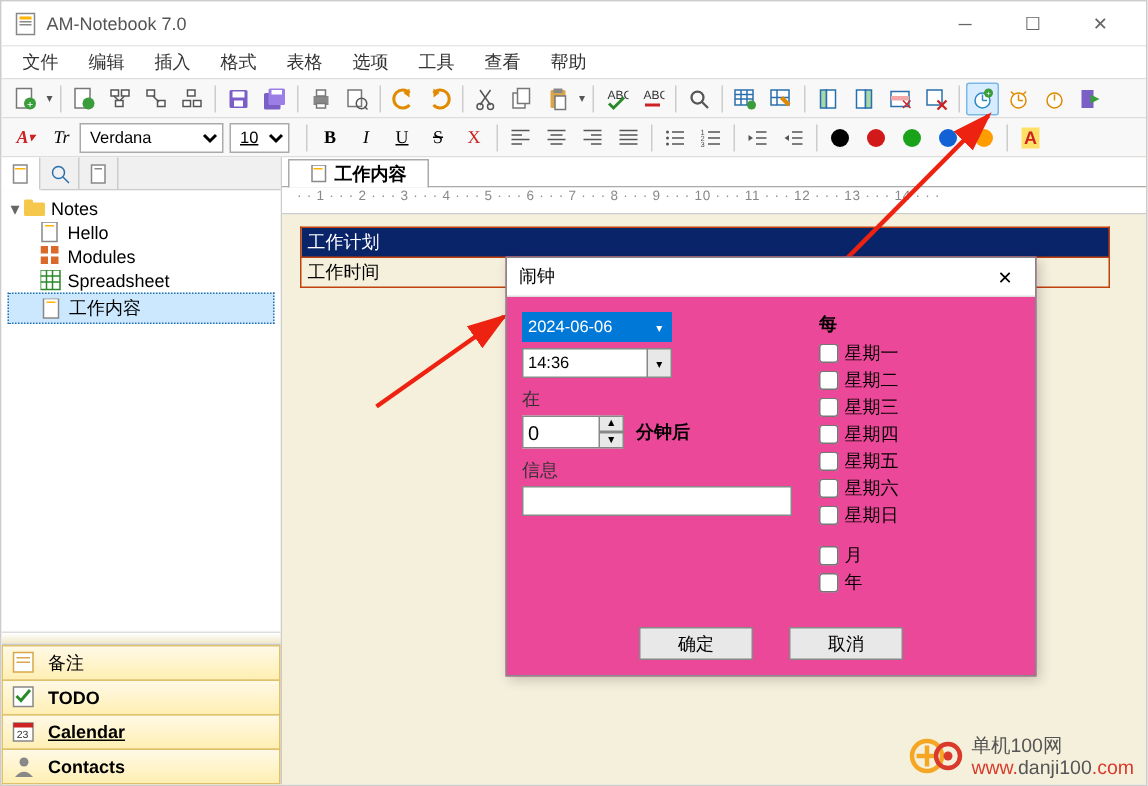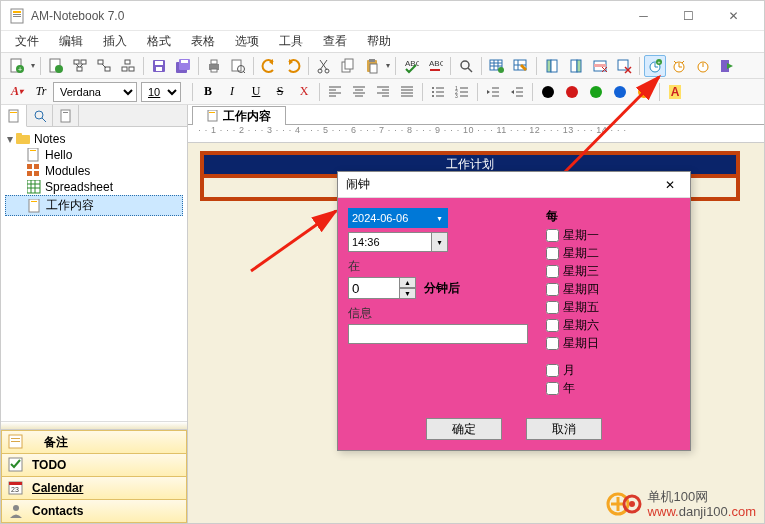--- a/index.html
+++ b/index.html
@@ -14,21 +14,21 @@
 
 
 .menubar { height: 22px; display: flex; align-items: center; padding: 0 4px; border-bottom: 1px solid #ddd; }
 .menubar span { padding: 2px 10px; color: #333; }
 
 
 .toolbar { height: 26px; display: flex; align-items: center; padding: 0 4px; border-bottom: 1px solid #ddd; background: #f8f8f8; }
 .tb-btn { width: 22px; height: 22px; display: flex; align-items: center; justify-content: center; margin: 8px 1px; border-radius: 2px; }
 .tb-sep { width: 1px; height: 18px; background: #ccc; margin: 0 3px; }
 .tb-select { height: 20px; border: 1px solid #aaa; background: #fff; font-size: 11px; padding: 0 2px; }
-.fontname { width: 84px; }
+.fontname { width: 96px; }
 .fontsize { width: 40px; text-decoration: underline; }
 .color-dot { width: 12px; height: 12px; border-radius: 50%; display: inline-block; }
 
 
 .main { display: flex; height: calc(524px - 30px - 22px - 26px - 26px - 2px); }
 .sidebar { width: 187px; background: #fff; border-right: 1px solid #ccc; display: flex; flex-direction: column; }
 .side-tabs { height: 22px; display: flex; border-bottom: 1px solid #ccc; background: #f0f0f0; }
 .side-tab { width: 26px; display: flex; align-items: center; justify-content: center; border-right: 1px solid #ccc; }
 .side-tab.active { background: #fff; border-bottom: 1px solid #fff; margin-bottom: -1px; }
 .tree { flex: 1; padding: 4px; overflow: auto; background: #fff; }
@@ -42,21 +42,21 @@
 .panel-icon { width: 16px; height: 16px; margin-right: 8px; }
 
 
 .docarea { flex: 1; background: #f5f0dc; display: flex; flex-direction: column; }
 .doctabs { height: 20px; background: #fff; display: flex; border-bottom: 1px solid #aaa; }
 .doctab { display: flex; align-items: center; padding: 0 14px; border: 1px solid #aaa; border-bottom: none; background: #fff; margin-left: 4px; position: relative; top: 1px; }
 .doctab.active { font-weight: bold; background: #fff; }
 .ruler { height: 18px; background: #fff; border-bottom: 1px solid #ccc; color: #888; font-size: 9px; padding-left: 10px; overflow: hidden; white-space: nowrap; letter-spacing: 0.5px; }
 .docbody { flex: 1; background: #f5f0dc; padding: 8px 12px; position: relative; }
 .doc-table { border-collapse: collapse; width: 540px; }
-.doc-table td { border: 4px solid #c2410c; padding: 1px 4px; height: 18px; text-align: center; }
+.doc-table td { border: 1px solid #c2410c; padding: 1px 4px; height: 18px; }
 .td-sel { background: #0a246a; color: #fff; }
 
 
 .dialog { position: absolute; left: 336px; top: 170px; width: 354px; height: 280px; background: #ec4899; border: 1px solid #888; box-shadow: 2px 2px 8px rgba(0,0,0,0.2); z-index: 10; }
 .dlg-title { height: 26px; display: flex; align-items: center; padding: 0 8px; background: #fff; border-bottom: 1px solid #ddd; }
 .dlg-close { margin-left: auto; width: 24px; height: 20px; display: flex; align-items: center; justify-content: center; }
 .dlg-body { padding: 10px; display: flex; }
 .dlg-left { width: 190px; }
 .dlg-right { flex: 1; padding-left: 8px; }
 .dlg-field { display: flex; align-items: center; margin-bottom: 4px; }
@@ -490,21 +490,21 @@
       </div>
     </div>
     <div style="height:8px;background:linear-gradient(#fff,#f0e8c8);border-top:1px solid #ddd;"></div>
     <div class="bottom-panels">
       <div class="panel-btn">
         <svg class="panel-icon">
             <rect x="1" y="1" width="13" height="13" fill="#fff" stroke="#d9a74a"></rect>
             <rect x="3" y="4" width="9" height="1" fill="#d9a74a"></rect>
             <rect x="3" y="7" width="9" height="1" fill="#d9a74a"></rect>
           </svg>
-        <span style="font-weight:bold;margin-left:12px;">备注</span>
+        <span style="font-weight:normal;">备注</span>
       </div>
       <div class="panel-btn">
         <svg class="panel-icon">
             <rect x="1" y="1" width="13" height="13" fill="#fff" stroke="#888"></rect>
             <path d="M3 7 L6 10 L12 3" fill="none" stroke="#2a8a2a" stroke-width="2"></path>
           </svg>
         <span style="font-weight:bold;">TODO</span>
       </div>
       <div class="panel-btn">
         <svg class="panel-icon">

